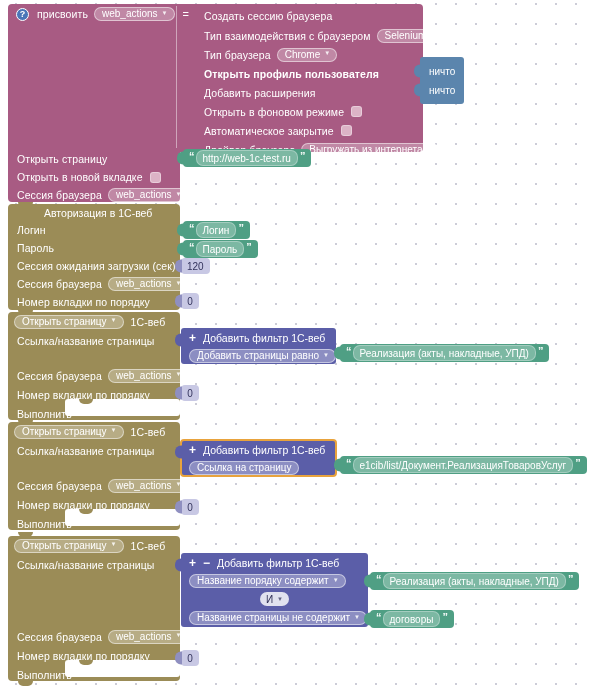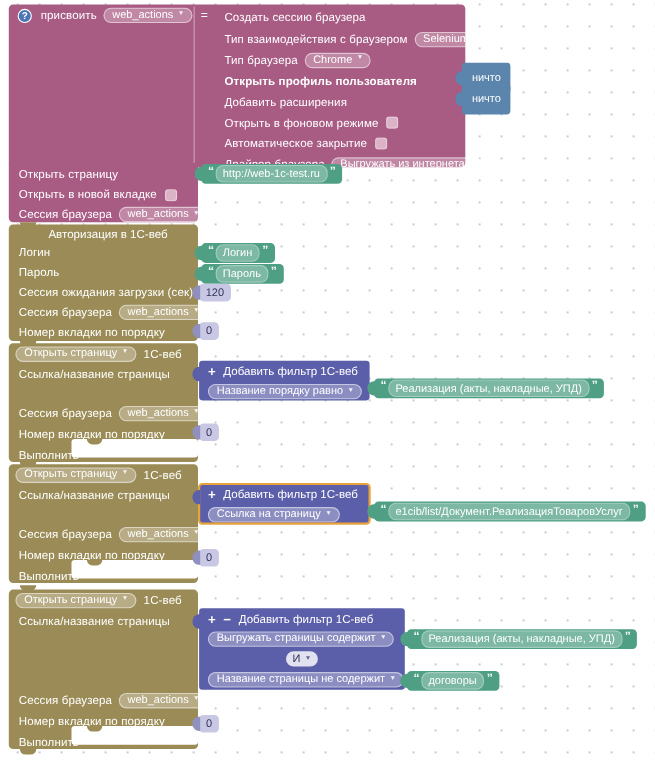--- a/index.html
+++ b/index.html
@@ -316,21 +316,21 @@
   </div>
 
   <div class="filter indigo" style="left:181px; top:328px; width:155px; height:36px;">
     <span class="plug indigo" style="top:12px;"></span>
     <div class="hdr">
       <span class="sign">+</span>
       <span class="htxt">Добавить фильтр 1С-веб</span>
     </div>
     <div class="cond">
       <span class="dd light" style="margin-left:0;">
-        <span>Название порядку равно</span>
+        <span>Добавить страницы равно</span>
         <span class="car">▼</span>
       </span>
     </div>
   </div>
   <div class="strblk" style="left:340px; top:344px;">
     <span class="plug green"></span>
     <span class="q">“</span>
     <span class="strtxt">Реализация (акты, накладные, УПД)</span>
     <span class="q">”</span>
   </div>
@@ -368,21 +368,21 @@
     <span>0</span>
   </div>
 
   <div class="filter indigo sel" style="left:181px; top:440px; width:155px; height:36px;">
     <span class="plug indigo" style="top:12px;"></span>
     <div class="hdr">
       <span class="sign">+</span>
       <span class="htxt">Добавить фильтр 1С-веб</span>
     </div>
     <div class="cond">
-      <span class="dd light" style="margin-left:0;">
+      <span class="dd light" style="margin-left:0;flex-direction:column;">
         <span>Ссылка на страницу</span>
         <span class="car">▼</span>
       </span>
     </div>
   </div>
   <div class="strblk" style="left:340px; top:456px;">
     <span class="plug green"></span>
     <span class="q">“</span>
     <span class="strtxt">e1cib/list/Документ.РеализацияТоваровУслуг</span>
     <span class="q">”</span>
@@ -423,21 +423,21 @@
 
   <div class="filter indigo" style="left:181px; top:553px; width:187px; height:74px;">
     <span class="plug indigo" style="top:12px;"></span>
     <div class="hdr">
       <span class="sign">+</span>
       <span class="sign">−</span>
       <span class="htxt">Добавить фильтр 1С-веб</span>
     </div>
     <div class="cond">
       <span class="dd light" style="margin-left:0;">
-        <span>Выгружать страницы содержит</span>
+        <span>Название порядку содержит</span>
         <span class="car">▼</span>
       </span>
     </div>
     <div class="andwrap">
       <span class="and">
         <span>И</span>
         <span class="car">▼</span>
       </span>
     </div>
     <div class="cond">

